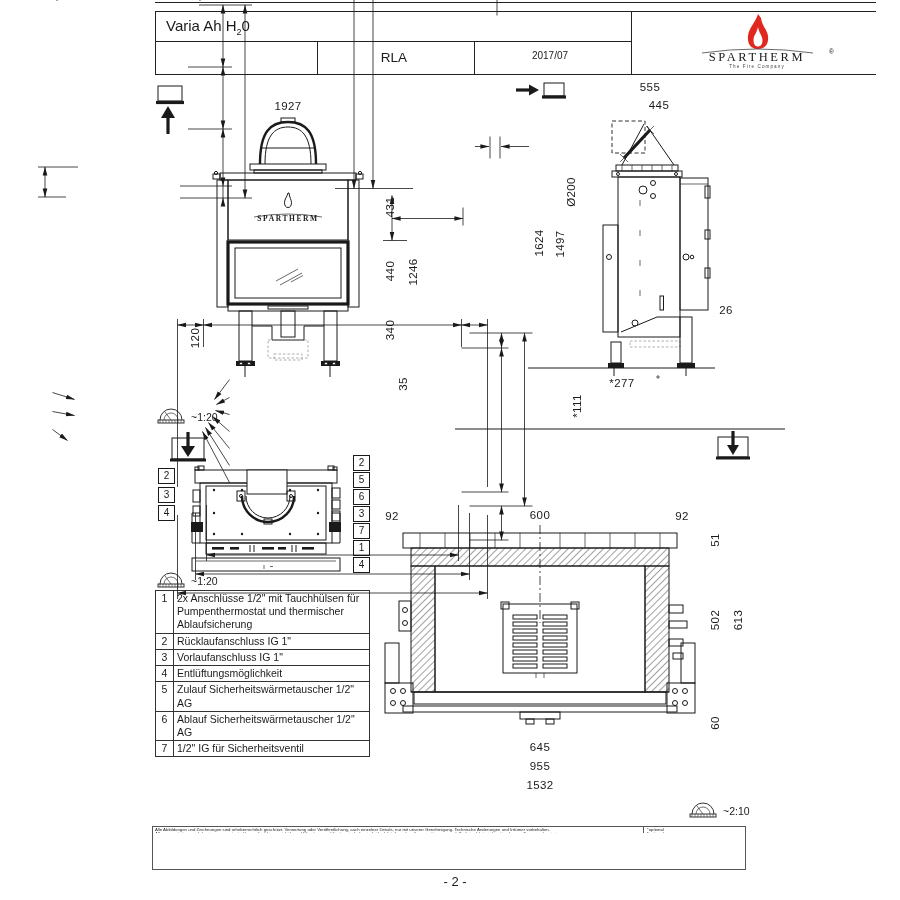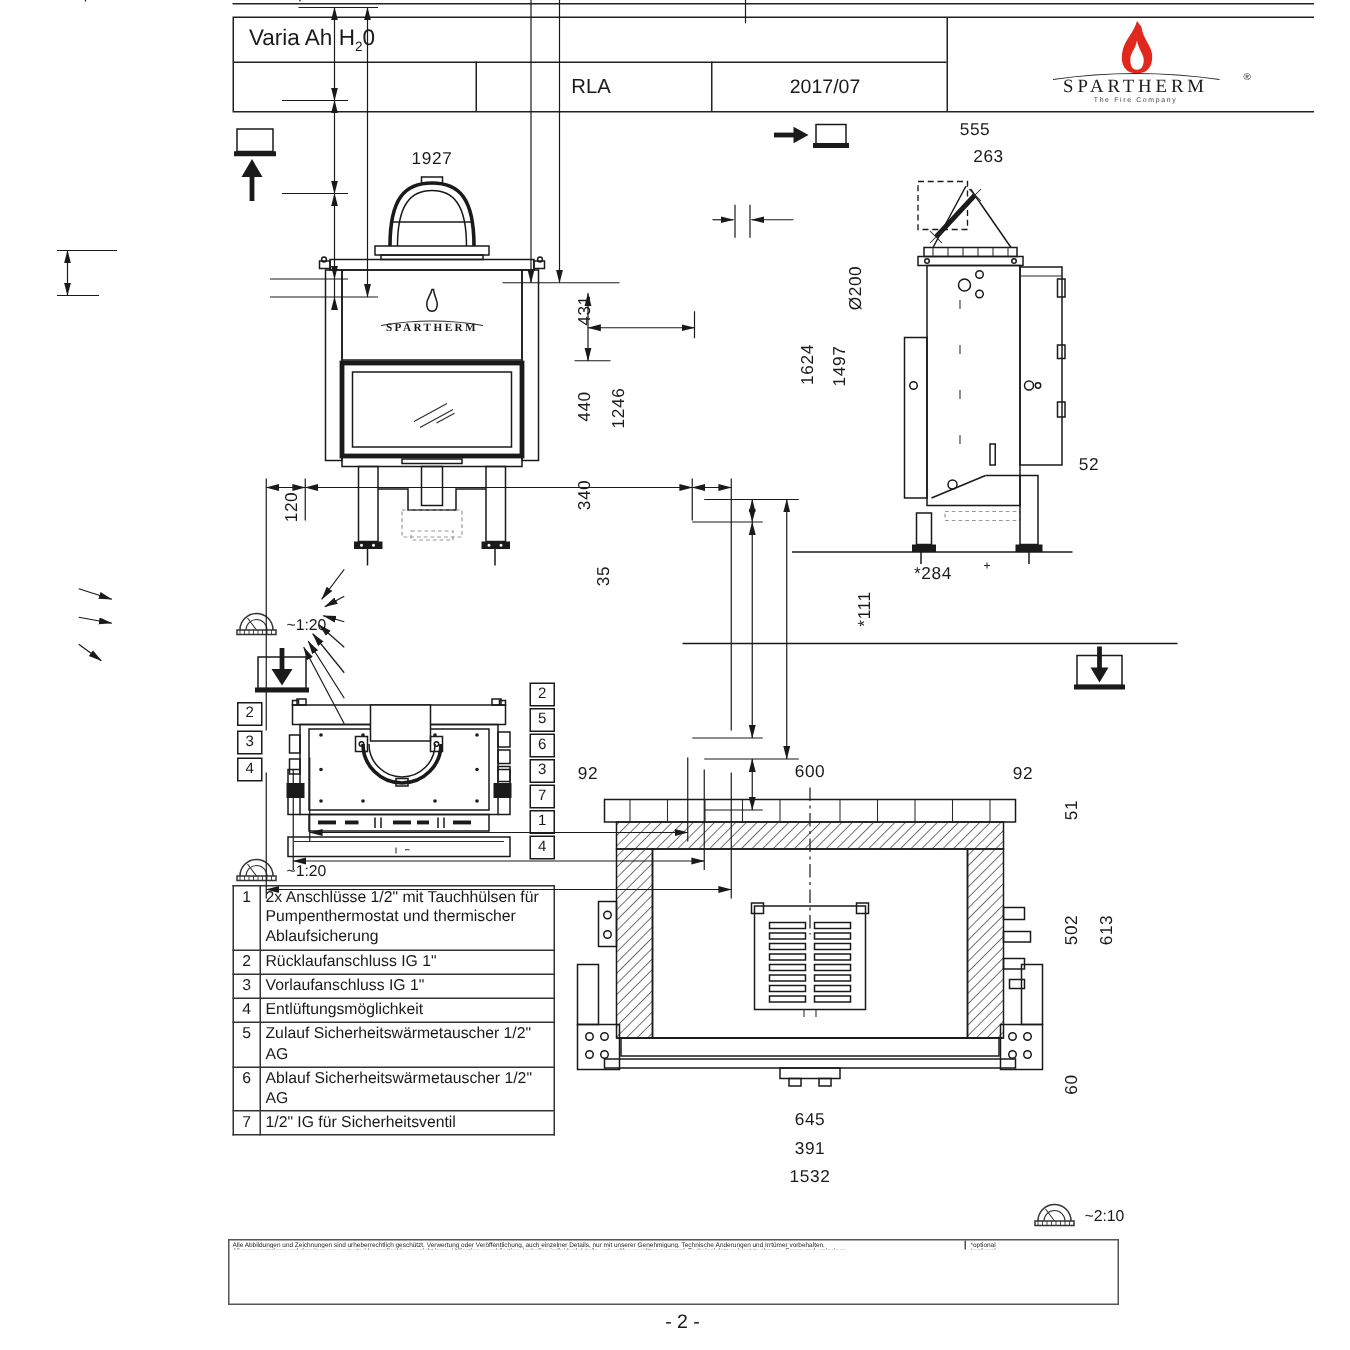--- a/index.html
+++ b/index.html
@@ -63,21 +63,21 @@
 
   <div class="hdr-line"></div>
   <div id="hdrbox">
     <div class="vdiv" style="left:475px"></div>
     <div class="hdiv"></div>
     <div class="vdiv" style="left:161px;top:29px;height:33px"></div>
     <div class="vdiv" style="left:318px;top:29px;height:33px"></div>
   </div>
   <span class="htxt" style="left:166px;top:17px;font-size:15px"><span>Varia Ah H</span><sub style="font-size:9px">2</sub><span>0</span></span>
   <span class="htxt" style="left:394px;top:50px;font-size:13.5px;transform:translateX(-50%)">RLA</span>
-  <span class="htxt" style="left:550px;top:50px;font-size:13px;transform:translateX(-50%)">2017/07</span>
+  <span class="htxt" style="left:550px;top:50px;font-size:10px;transform:translateX(-50%)">2017/07</span>
   <svg style="left:741px;top:13px" width="34" height="38">
     <path d="M17,1 C15,9 8,14 7,23 C6,32 11,36 17,36 C23,36 28,32 27,23 C26.4,17 21,13 20,5 Z" fill="#e0281f"></path>
     <path d="M17,14 C16,20 12.5,22 12.5,27 C12.5,31.5 14.5,33.5 17,33.5 C19.5,33.5 21.5,31.5 21.5,27 C21.5,23 18,20 17,14 Z" fill="#fff"></path>
   </svg>
   <svg style="left:700px;top:46px" width="115" height="8">
     <path d="M2,7 Q57,-1 113,7" class="thin"></path>
   </svg>
   <span class="htxt brand" style="left:757px;top:50px;font-size:12.5px;letter-spacing:2.6px;transform:translateX(-50%)">SPARTHERM</span>
   <span class="htxt" style="left:829px;top:48px;font-size:6.5px">®</span>
   <span class="htxt" style="left:757px;top:64px;font-size:4.6px;letter-spacing:1.1px;transform:translateX(-50%);color:#444">The Fire Company</span>
@@ -237,26 +237,26 @@
     <line x1="214" y1="239" x2="186" y2="239" class="dim" marker-end="url(#arw)"></line>
 
     <path d="M148,295 v4 M146,297 h4" class="thin"></path>
     <line x1="148" y1="300" x2="148" y2="318" class="dim"></line>
     <line x1="77" y1="311" x2="148" y2="311" class="dim" marker-start="url(#arw)" marker-end="url(#arw)"></line>
 
     <line x1="77" y1="288" x2="77" y2="333" class="dim" marker-start="url(#arw)" marker-end="url(#arw)"></line>
     <line x1="68" y1="333" x2="92" y2="333" class="dim"></line>
   </svg>
   <span class="dim" style="left:650px;top:88px">555</span>
-  <span class="dim" style="left:659px;top:106px">263</span>
+  <span class="dim" style="left:659px;top:106px">445</span>
   <span class="dim v" style="left:572px;top:192px">Ø200</span>
   <span class="dim v" style="left:540px;top:243px">1624</span>
   <span class="dim v" style="left:561px;top:244px">1497</span>
-  <span class="dim" style="left:726px;top:311px">52</span>
-  <span class="dim" style="left:622px;top:384px">*284</span>
+  <span class="dim" style="left:726px;top:311px">26</span>
+  <span class="dim" style="left:622px;top:384px">*277</span>
   <span class="dim v" style="left:578px;top:406px">*111</span>
 
   <svg style="left:150px;top:430px" width="245" height="165">
 
     <rect x="22" y="8" width="32" height="21" class="ln"></rect>
     <line x1="20" y1="30" x2="56" y2="30" class="th3"></line>
     <line x1="38" y1="2" x2="38" y2="18" class="th3"></line>
     <polygon points="31,16 45,16 38,27" class="fl"></polygon>
 
     <rect x="45" y="40" width="142" height="13" class="ln"></rect>
@@ -463,21 +463,21 @@
     <line x1="5" y1="368" x2="315" y2="368" class="dim" marker-start="url(#arw)" marker-end="url(#arw)"></line>
   </svg>
   <span class="dim" style="left:392px;top:517px">92</span>
   <span class="dim" style="left:540px;top:516px">600</span>
   <span class="dim" style="left:682px;top:517px">92</span>
   <span class="dim v" style="left:716px;top:540px">51</span>
   <span class="dim v" style="left:716px;top:620px">502</span>
   <span class="dim v" style="left:739px;top:620px">613</span>
   <span class="dim v" style="left:716px;top:723px">60</span>
   <span class="dim" style="left:540px;top:748px">645</span>
-  <span class="dim" style="left:540px;top:767px">391</span>
+  <span class="dim" style="left:540px;top:767px">955</span>
   <span class="dim" style="left:540px;top:786px">1532</span>
   <svg style="left:688px;top:802px" width="30" height="16">
       <use href="#prot"></use>
     </svg>
   <span class="scl" style="left:723px;top:811px">~2:10</span>
 
   <span style="position:absolute;left:288px;top:218px;transform:translate(-50%,-50%);font-family:'Liberation Serif',serif;font-weight:bold;font-size:7.5px;letter-spacing:1.6px;white-space:nowrap">SPARTHERM</span>
 
   <div id="footbox">
     <div class="fl-col">

